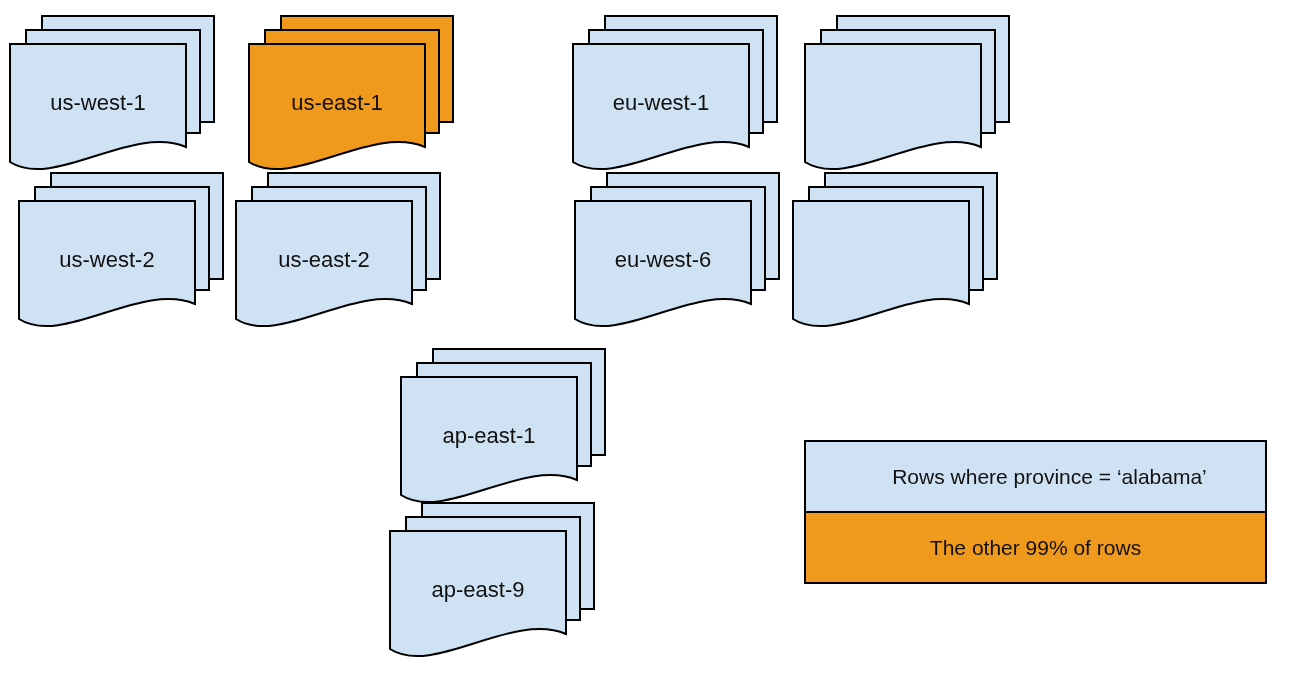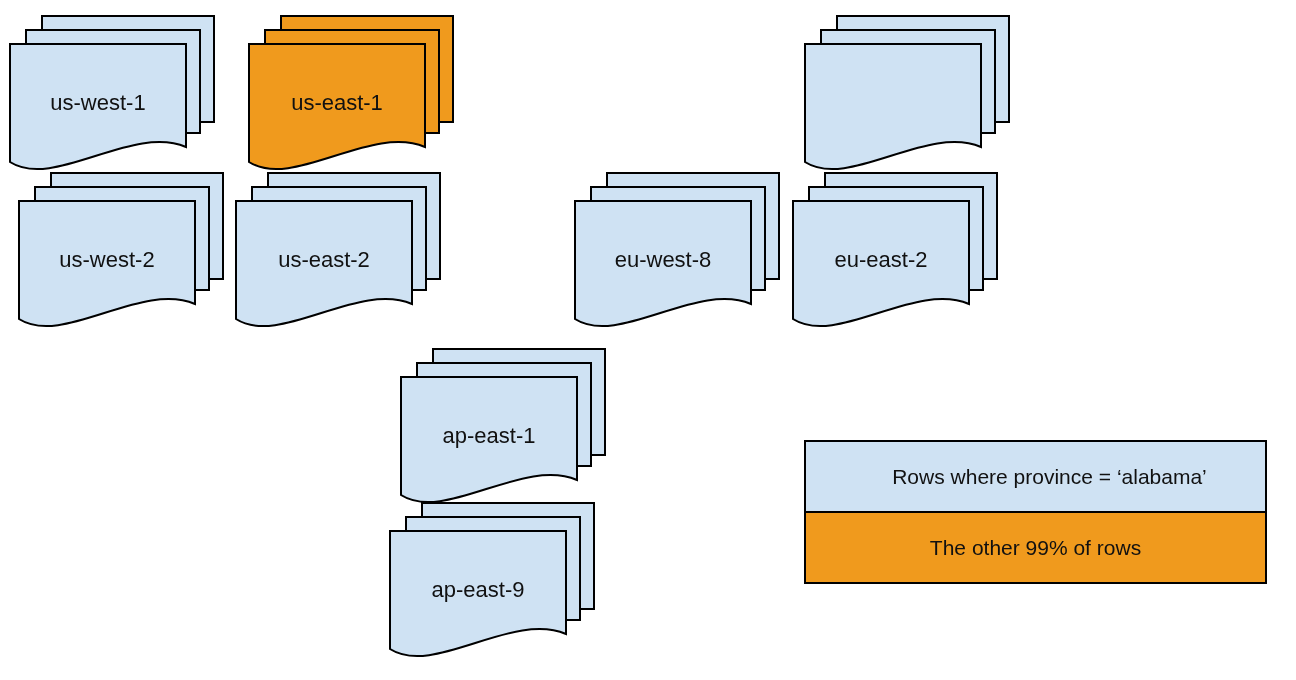--- a/index.html
+++ b/index.html
@@ -112,20 +112,26 @@
     <div class="stack-label">us-west-1</div>
   </div>
 
   <div class="stack orange pos-us-east-1">
     <svg viewBox="0 0 206 156">
         <use href="#docstack"></use>
       </svg>
     <div class="stack-label">us-east-1</div>
   </div>
 
+  <div class="stack blue pos-eu-west-1">
+    <svg viewBox="0 0 206 156">
+        <use href="#docstack"></use>
+      </svg>
+    <div class="stack-label">eu-west-1</div>
+  </div>
 
   <div class="stack blue pos-eu-east-1">
     <svg viewBox="0 0 206 156">
         <use href="#docstack"></use>
       </svg>
   </div>
 
   <div class="stack blue pos-us-west-2">
     <svg viewBox="0 0 206 156">
         <use href="#docstack"></use>
@@ -137,28 +143,27 @@
     <svg viewBox="0 0 206 156">
         <use href="#docstack"></use>
       </svg>
     <div class="stack-label">us-east-2</div>
   </div>
 
   <div class="stack blue pos-eu-west-2">
     <svg viewBox="0 0 206 156">
         <use href="#docstack"></use>
       </svg>
-    <div class="stack-label">eu-west-8</div>
+    <div class="stack-label">eu-west-6</div>
   </div>
 
   <div class="stack blue pos-eu-east-2">
     <svg viewBox="0 0 206 156">
         <use href="#docstack"></use>
       </svg>
-    <div class="stack-label">eu-east-2</div>
   </div>
 
   <div class="stack blue pos-ap-east-1">
     <svg viewBox="0 0 206 156">
         <use href="#docstack"></use>
       </svg>
     <div class="stack-label">ap-east-1</div>
   </div>
 
   <div class="stack blue pos-ap-east-2">

